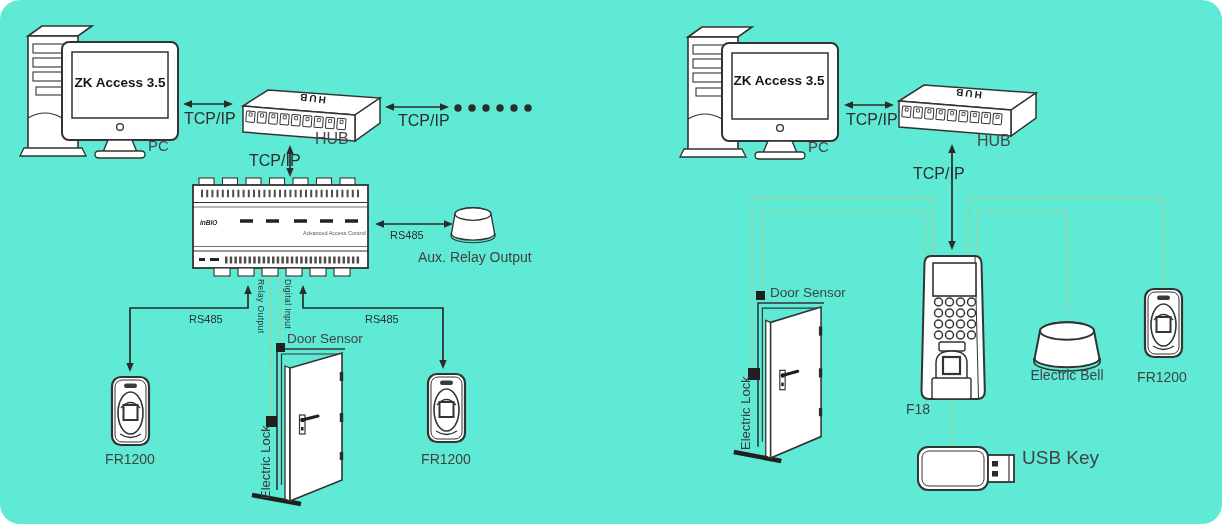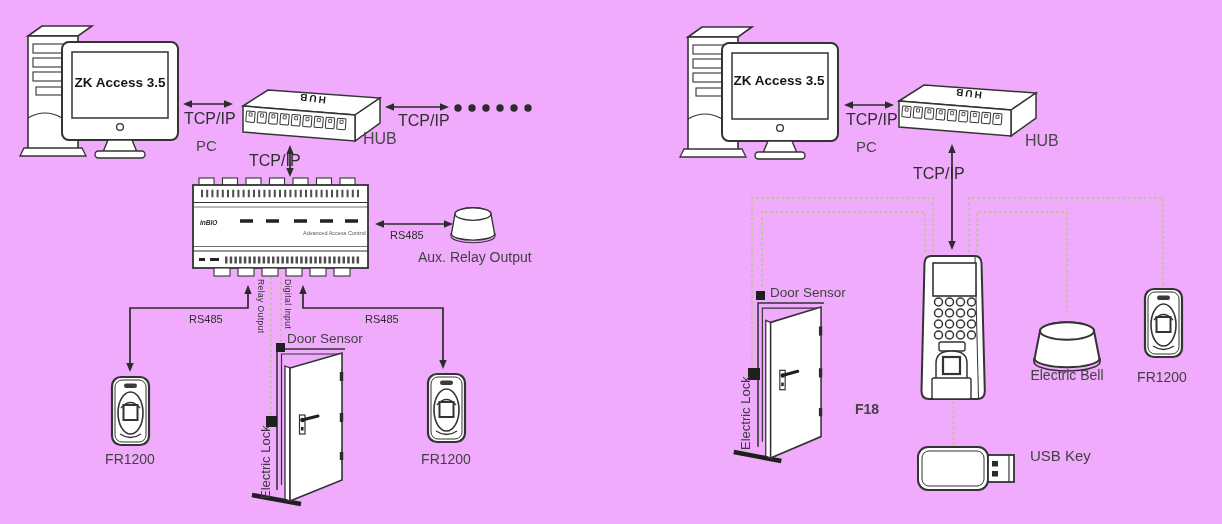--- a/index.html
+++ b/index.html
@@ -1,23 +1,23 @@
 <!DOCTYPE html>
 <html><head>
 <meta charset="utf-8">
 <style>
   html,body{margin:0;padding:0;}
-  .canvas{position:relative;width:1222px;height:524px;background:#f0abfc;
-          font-family:"Liberation Sans",sans-serif;color:#3d3d3d;overflow:hidden;}
+  .canvas{position:relative;width:1222px;height:524px;background:#5eead4;
+          font-family:"Liberation Sans",sans-serif;color:#3d3d3d;overflow:hidden;border-radius:20px;}
   .layer{position:absolute;left:0;top:0;}
   .lbl{position:absolute;white-space:nowrap;line-height:1.1;}
   .c{text-align:center;}
   .small{font-size:16px;color:#2e2e2e;}
   .tag{font-size:14px;color:#424242;}
-  .big{font-size:16px;color:#474747;margin-left:48px;}
+  .big{font-size:16px;color:#474747;}
   .vflow{writing-mode:vertical-rl;font-size:8.5px;color:#2f2f2f;letter-spacing:.4px;}
   .rot-ccw{transform:rotate(-90deg);transform-origin:center;font-size:13px;color:#3a3a3a;}
   .hubtop{font-size:10px;font-weight:bold;letter-spacing:2px;color:#181818;
           transform:rotate(187deg);transform-origin:center;width:40px;text-align:center;}
   .screen-text{font-size:13.5px;font-weight:600;color:#161616;}
   .logo{font-size:6.5px;font-weight:bold;font-style:italic;color:#2a2a2a;}
   .tiny{font-size:5.5px;color:#555;}
   svg{display:block;}
 </style>
 </head>
@@ -293,18 +293,18 @@
 <div class="lbl tag c" style="left:418px;top:452px;width:56px;">FR1200</div>
 
 <div class="lbl screen-text c" style="left:729px;top:74px;width:100px;">ZK Access 3.5</div>
 <div class="lbl big" style="left:808px;top:139px;font-size:15px;">PC</div>
 <div class="lbl small c" style="left:846px;top:111px;width:48px;">TCP/IP</div>
 <div class="lbl hubtop" style="left:948px;top:88px;">HUB</div>
 <div class="lbl big" style="left:977px;top:132px;">HUB</div>
 <div class="lbl small" style="left:913px;top:165px;">TCP/IP</div>
 <div class="lbl tag" style="left:770px;top:286px;font-size:13.5px;">Door Sensor</div>
 <div class="lbl rot-ccw c" style="left:704px;top:406px;width:84px;">Electric Lock</div>
-<div class="lbl tag" style="left:855px;top:402px;font-weight:bold;">F18</div>
+<div class="lbl tag" style="left:906px;top:402px;">F18</div>
 <div class="lbl tag c" style="left:1026px;top:368px;width:82px;">Electric Bell</div>
 <div class="lbl tag c" style="left:1134px;top:370px;width:56px;">FR1200</div>
-<div class="lbl tag" style="left:1022px;top:448px;font-size:15px;margin-left:8px;">USB Key</div>
+<div class="lbl tag" style="left:1022px;top:448px;font-size:19px;">USB Key</div>
 
 </div>
 
 </body></html>

